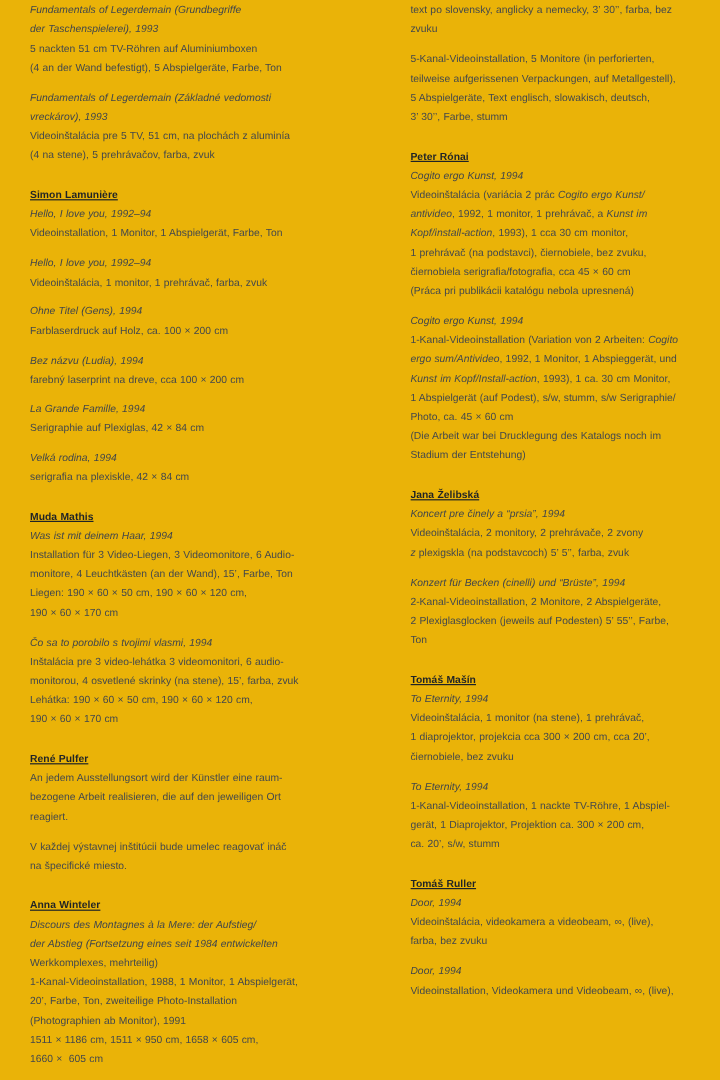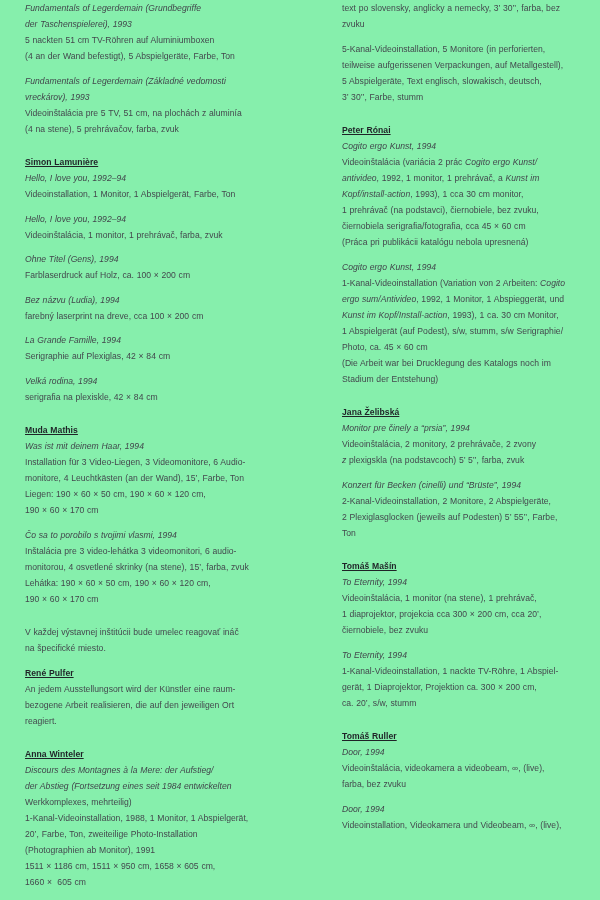--- a/index.html
+++ b/index.html
@@ -11,21 +11,21 @@
     width: 600px;
     height: 900px;
     overflow: hidden;
     font-family: "Liberation Sans", sans-serif;
     color: #3f4347;
   }
   #page {
     position: relative;
     width: 600px;
     height: 900px;
-    background: #86efac;
+    background: #eab308;
     overflow: hidden;
   }
   .column {
     position: absolute;
     top: 0;
     width: 268px;
     overflow: hidden;
     height: 900px;
   }
   #col-left  { left: 25px; }
@@ -113,28 +113,28 @@
       </div>
       <div class="entry">
         <div class="line t-title"><i>Čo sa to porobilo s tvojimi vlasmi</i>, 1994</div>
         <div class="line t-body">Inštalácia pre 3 video-lehátka 3 videomonitori, 6 audio-</div>
         <div class="line t-body">monitorou, 4 osvetlené skrinky (na stene), 15’, farba, zvuk</div>
         <div class="line t-body">Lehátka: 190 × 60 × 50 cm, 190 × 60 × 120 cm,</div>
         <div class="line t-body">190 × 60 × 170 cm</div>
       </div>
       <div class="spacer-head"></div>
       <div class="entry">
-        <div class="line t-body">V každej výstavnej inštitúcii bude umelec reagovať ináč</div>
-        <div class="line t-body">na špecifické miesto.</div>
-      </div>
-      <div class="entry">
         <div class="line t-head">René Pulfer</div>
         <div class="line t-body">An jedem Ausstellungsort wird der Künstler eine raum-</div>
         <div class="line t-body">bezogene Arbeit realisieren, die auf den jeweiligen Ort</div>
         <div class="line t-body">reagiert.</div>
+      </div>
+      <div class="entry">
+        <div class="line t-body">V každej výstavnej inštitúcii bude umelec reagovať ináč</div>
+        <div class="line t-body">na špecifické miesto.</div>
       </div>
       <div class="spacer-head"></div>
       <div class="entry">
         <div class="line t-head">Anna Winteler</div>
         <div class="line t-title">Discours des Montagnes à la Mere: der Aufstieg/</div>
         <div class="line t-title"><i>der Abstieg</i> (Fortsetzung eines seit 1984 entwickelten</div>
         <div class="line t-body">Werkkomplexes, mehrteilig)</div>
         <div class="line t-body">1-Kanal-Videoinstallation, 1988, 1 Monitor, 1 Abspielgerät,</div>
         <div class="line t-body">20’, Farbe, Ton, zweiteilige Photo-Installation</div>
         <div class="line t-body">(Photographien ab Monitor), 1991</div>
@@ -170,21 +170,21 @@
         <div class="line t-body"><i>ergo sum/Antivideo</i>, 1992, 1 Monitor, 1 Abspieggerät, und</div>
         <div class="line t-body"><i>Kunst im Kopf/Install-action</i>, 1993), 1 ca. 30 cm Monitor,</div>
         <div class="line t-body">1 Abspielgerät (auf Podest), s/w, stumm, s/w Serigraphie/</div>
         <div class="line t-body">Photo, ca. 45 × 60 cm</div>
         <div class="line t-body">(Die Arbeit war bei Drucklegung des Katalogs noch im</div>
         <div class="line t-body">Stadium der Entstehung)</div>
       </div>
       <div class="spacer-head"></div>
       <div class="entry">
         <div class="line t-head">Jana Želibská</div>
-        <div class="line t-title"><i>Monitor pre činely a “prsia”</i>, 1994</div>
+        <div class="line t-title"><i>Koncert pre činely a “prsia”</i>, 1994</div>
         <div class="line t-body">Videoinštalácia, 2 monitory, 2 prehrávače, 2 zvony</div>
         <div class="line t-body"><i>z</i> plexigskla (na podstavcoch) 5’ 5’’, farba, zvuk</div>
       </div>
       <div class="entry">
         <div class="line t-title"><i>Konzert für Becken (cinelli) und “Brüste”</i>, 1994</div>
         <div class="line t-body">2-Kanal-Videoinstallation, 2 Monitore, 2 Abspielgeräte,</div>
         <div class="line t-body">2 Plexiglasglocken (jeweils auf Podesten) 5’ 55’’, Farbe,</div>
         <div class="line t-body">Ton</div>
       </div>
       <div class="spacer-head"></div>

